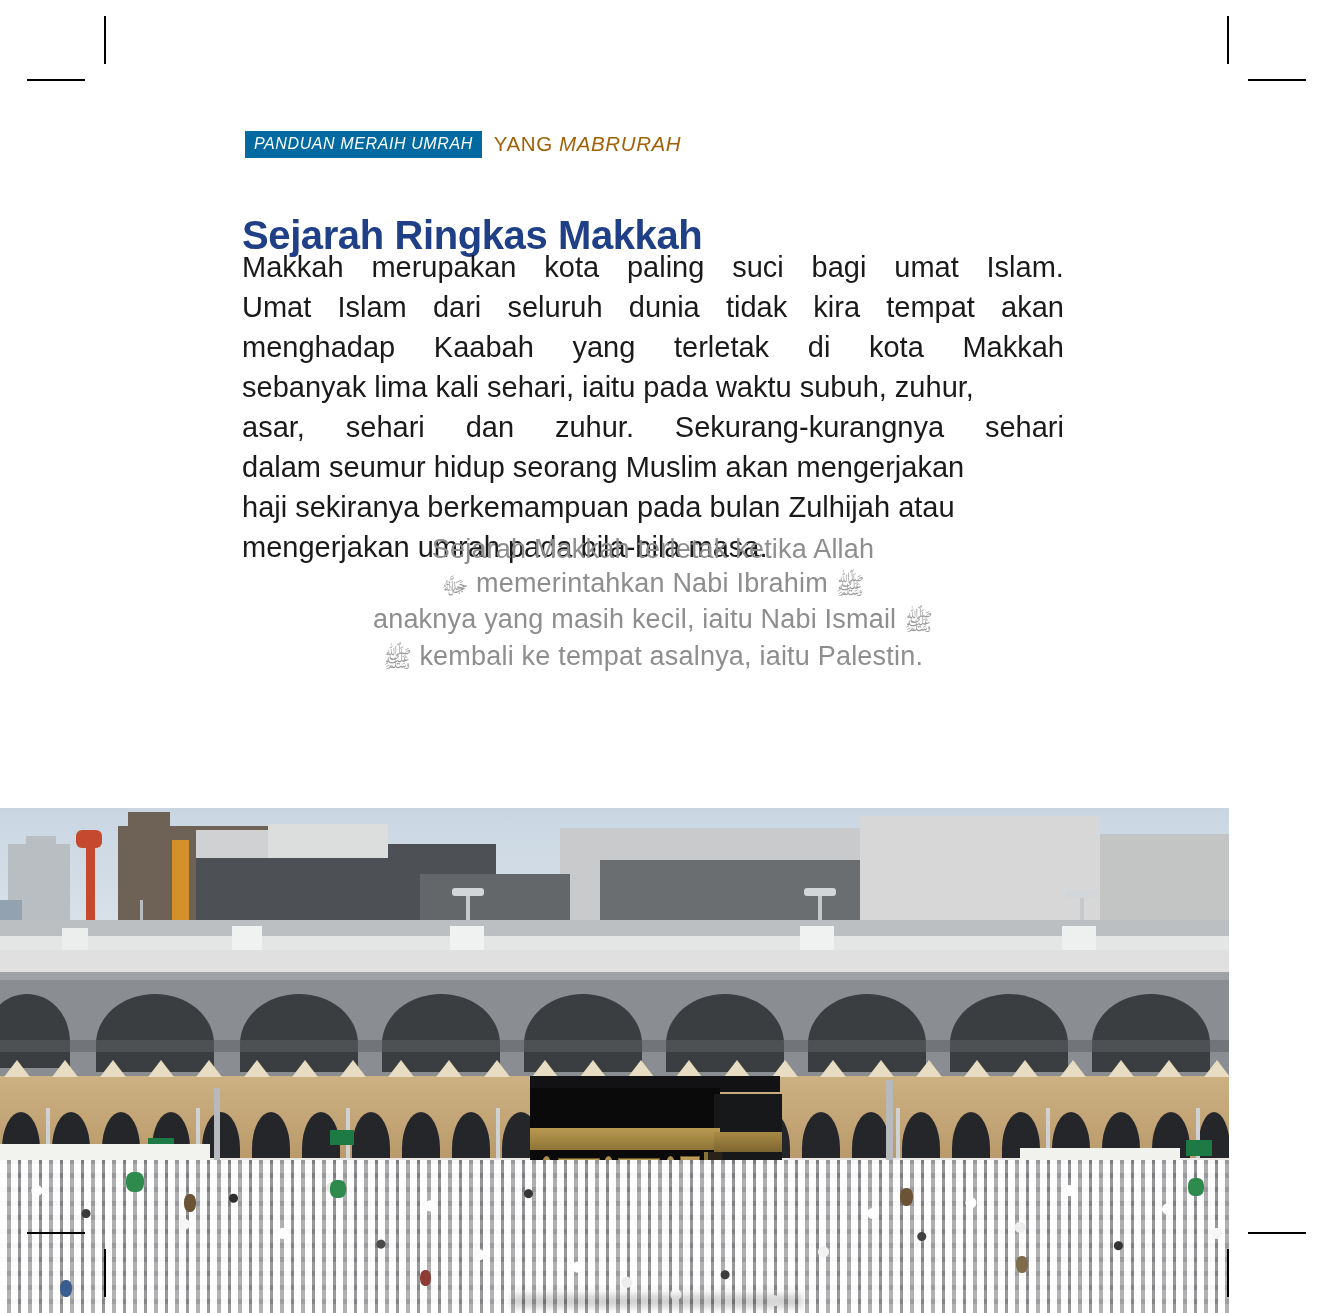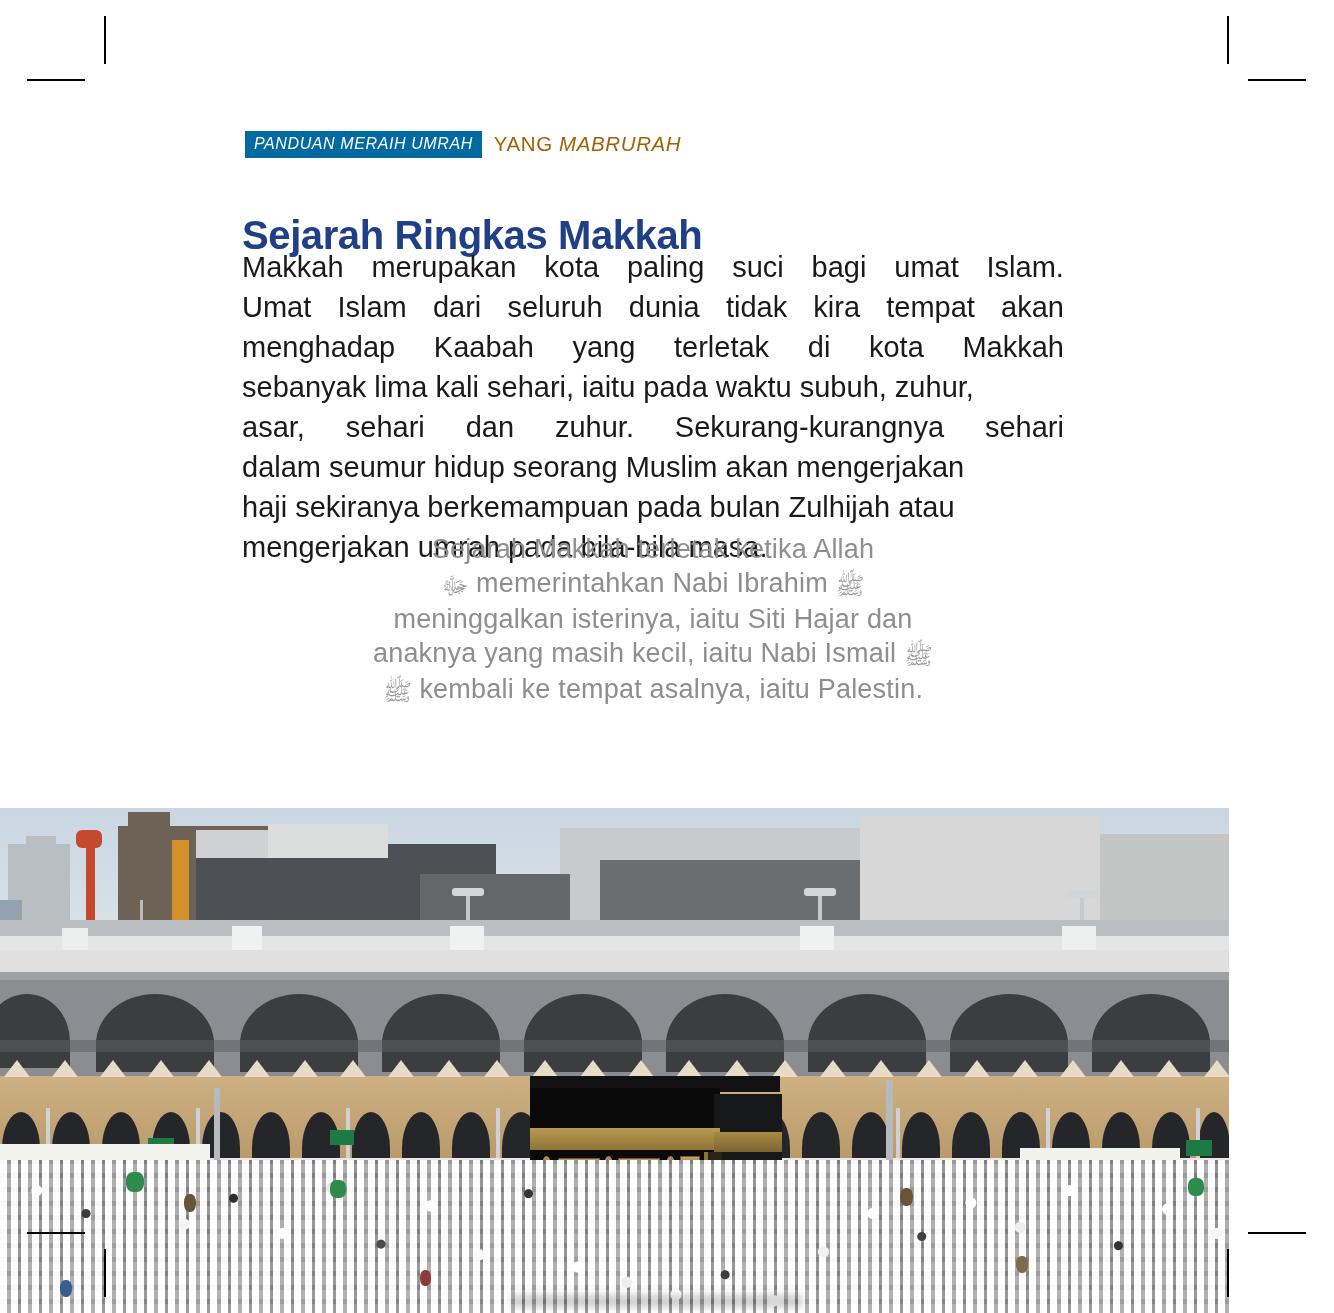--- a/index.html
+++ b/index.html
@@ -186,21 +186,20 @@
       <span>sehari</span>
   </span>
   <span class="ln">dalam seumur hidup seorang Muslim akan mengerjakan</span>
   <span class="ln">haji sekiranya berkemampuan pada bulan Zulhijah atau</span>
   <span class="ln">mengerjakan umrah pada bila-bila masa.</span>
 </div>
 
 <div id="pullquote">
   <span class="ln">Sejarah Makkah terletak ketika Allah</span>
   <span class="ln"><span class="honor">ﷻ</span> <span>memerintahkan Nabi Ibrahim</span> <span class="honor">ﷺ</span></span>
-  <span class="ln">meninggalkan isterinya, iaitu Siti Hajar dan</span>
   <span class="ln"><span>anaknya yang masih kecil, iaitu Nabi Ismail</span> <span class="honor">ﷺ</span></span>
   <span class="ln"><span class="honor">ﷺ</span> <span>kembali ke tempat asalnya, iaitu Palestin.</span></span>
 </div>
 
 <div id="photo">
 
   <div class="sky"></div>
 
   <div class="tower pale" style="left:8px;top:36px;width:62px;height:120px;"></div>
   <div class="tower pale" style="left:26px;top:28px;width:30px;height:26px;"></div>

